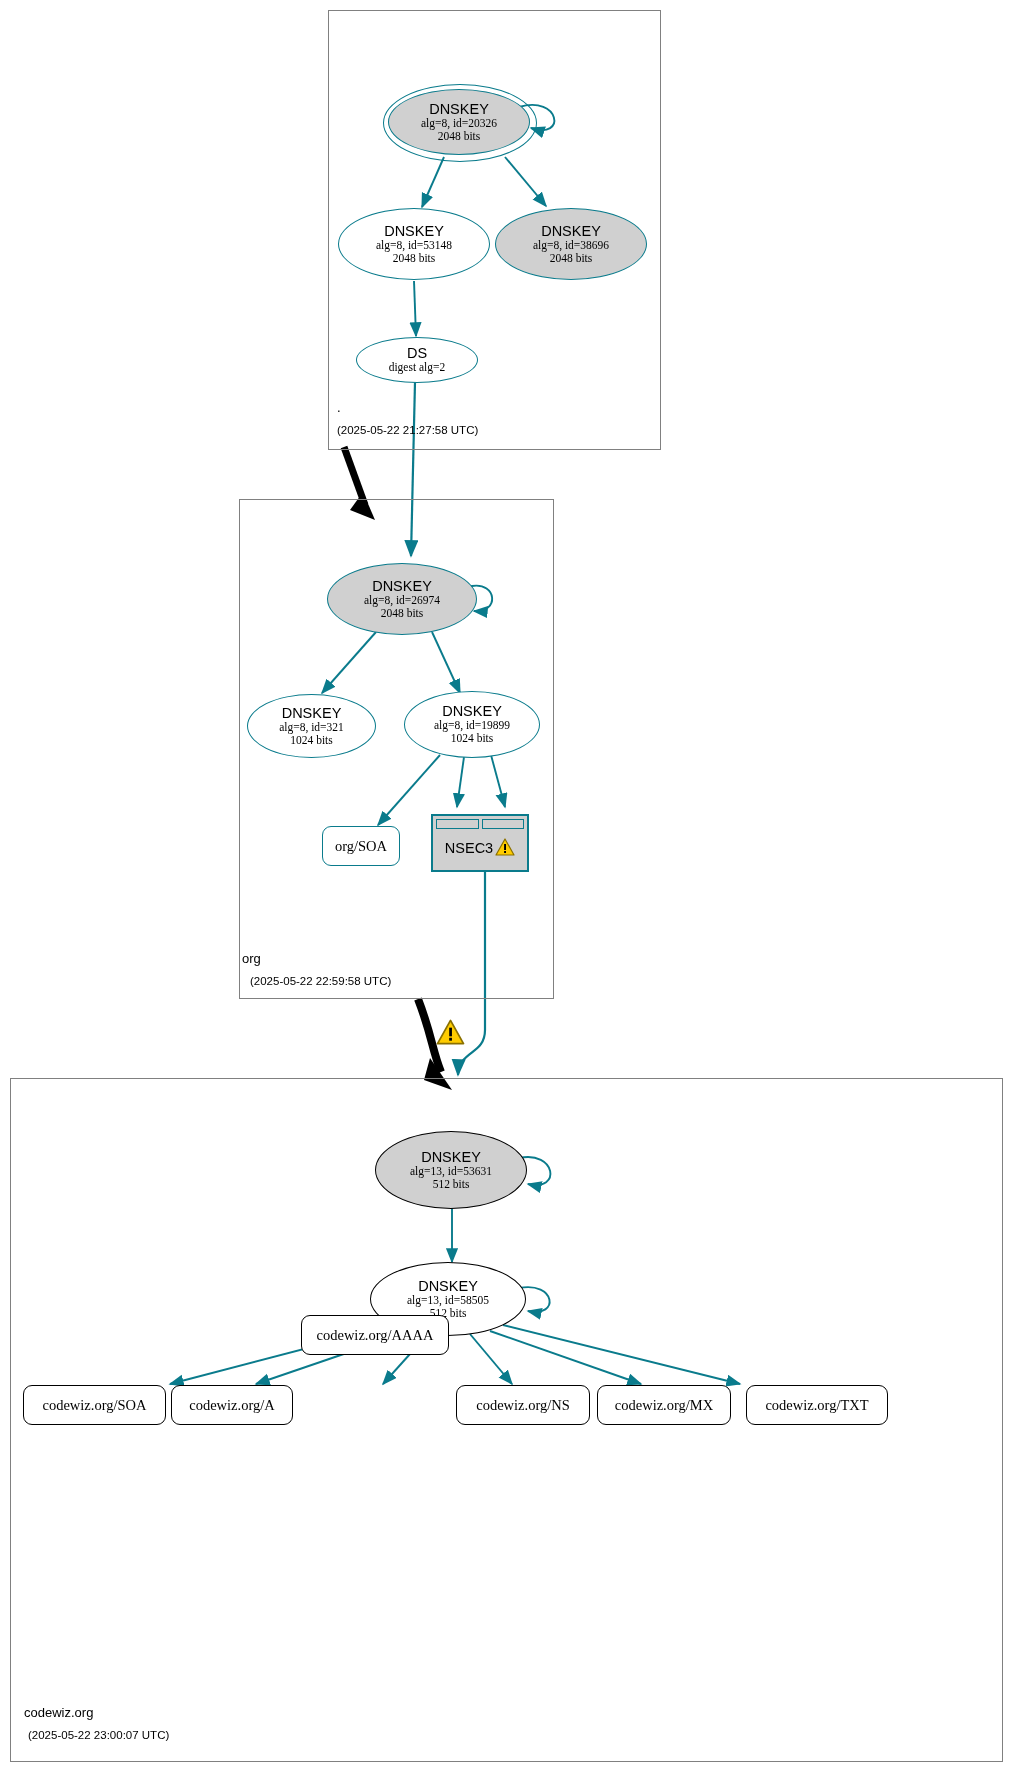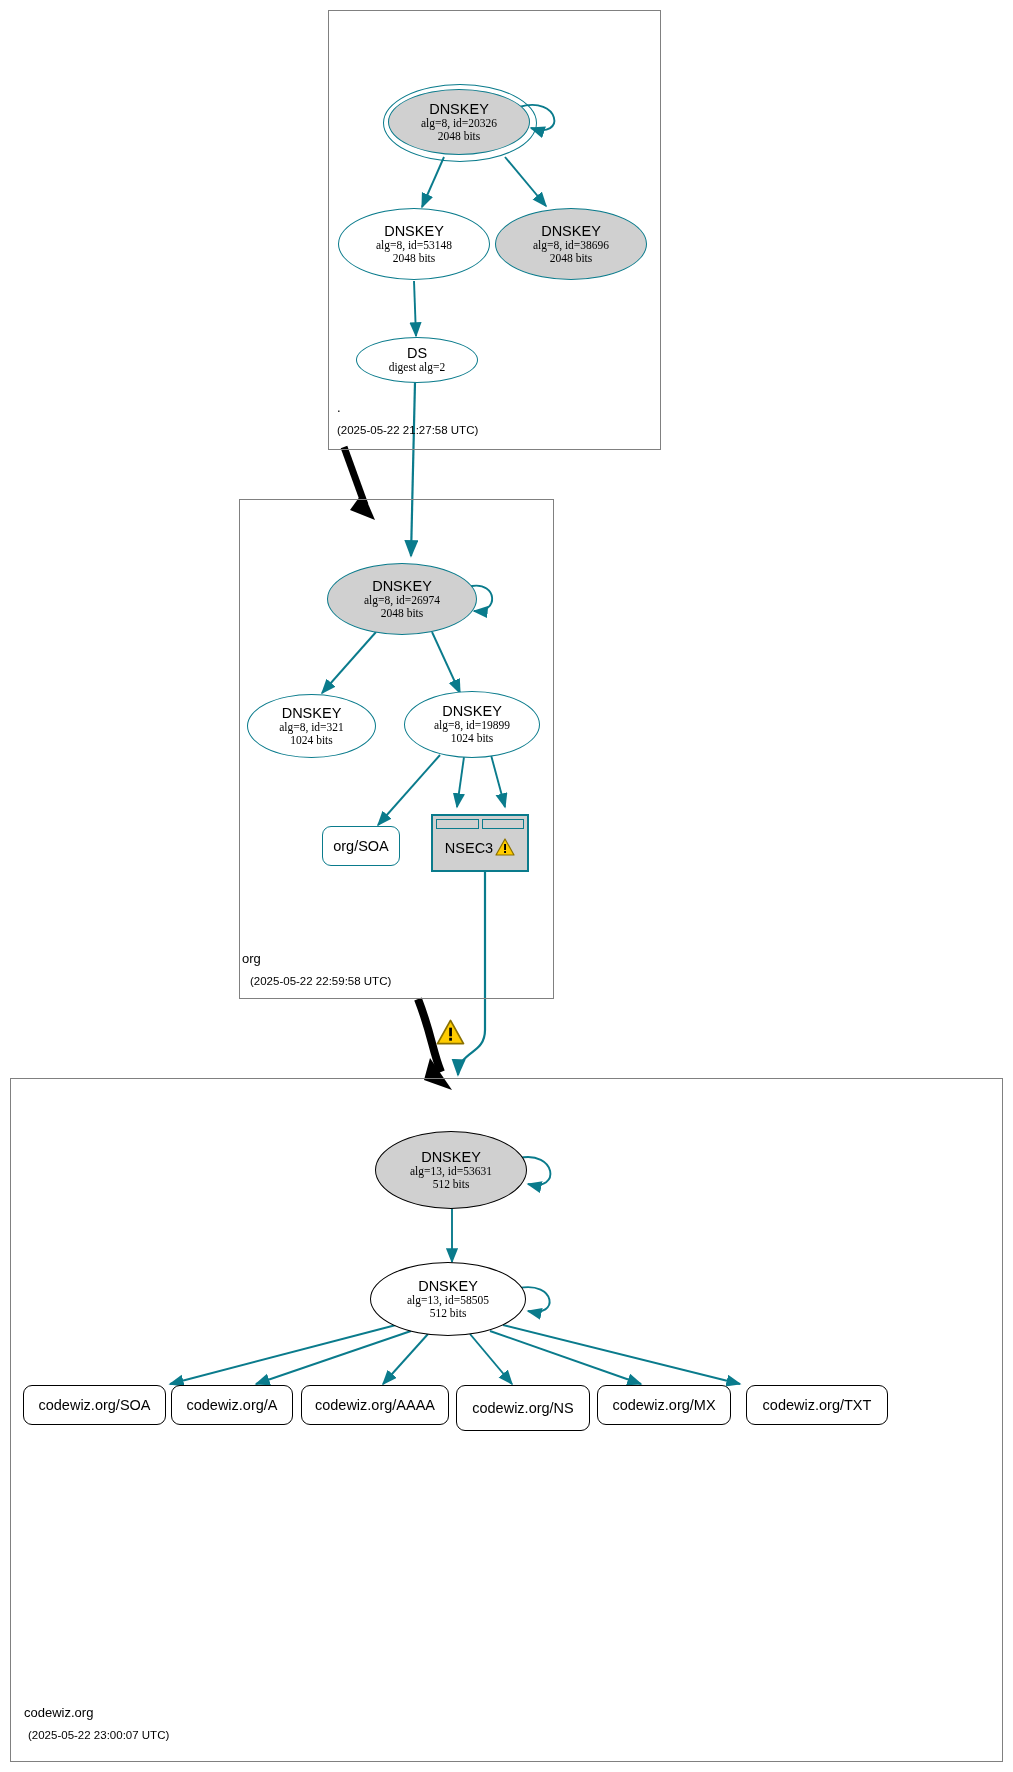--- a/index.html
+++ b/index.html
@@ -12,21 +12,21 @@
   svg.layer{position:absolute;left:0;top:0;width:1013px;height:1772px;pointer-events:none;}
   .node{position:absolute;display:flex;flex-direction:column;align-items:center;justify-content:center;text-align:center;box-sizing:border-box;}
   .ell{border-radius:50%;}
   .ell .t1{font-size:14.5px;line-height:1.05;color:#000;font-family:"Liberation Sans", sans-serif;}
   .ell .t2,.ell .t3{font-size:11.5px;line-height:1.12;color:#000;font-family:"Liberation Serif", serif;}
   .teal-stroke{border:1.6px solid #0a7b8c;}
   .black-stroke{border:1.7px solid #000000;}
   .fill-gray{background:#d0d0d0;}
   .fill-white{background:#ffffff;}
   .dbl-outer{position:absolute;border:1.6px solid #0a7b8c;border-radius:50%;background:transparent;}
-  .rrset{position:absolute;box-sizing:border-box;border:1.7px solid #0a7b8c;border-radius:9px;background:#ffffff;display:flex;align-items:center;justify-content:center;font-size:14.5px;color:#000;font-family:Liberation Sans, sans-serif;}
+  .rrset{position:absolute;box-sizing:border-box;border:1.7px solid #0a7b8c;border-radius:9px;background:#ffffff;display:flex;align-items:center;justify-content:center;font-size:14.5px;color:#000;font-family:Liberation Serif, serif;}
   .rrset.black{border-color:#000000;}
   .nsec-wrap{position:absolute;box-sizing:border-box;border:2px solid #0a7b8c;background:#d0d0d0;}
   .nsec-head{display:flex;height:13px;gap:3px;padding:3px 3px 0 3px;box-sizing:border-box;}
   .nsec-cell{flex:1;background:#d0d0d0;border:1.4px solid #0a7b8c;}
   .nsec-body{display:flex;align-items:center;justify-content:center;gap:2px;height:calc(100% - 16px);font-size:14.5px;color:#000;font-family:"Liberation Sans", sans-serif;}
   .warn{display:inline-block;}
   .warn-float{position:absolute;}
 </style>
 </head>
 <body>
@@ -175,18 +175,18 @@
   </div>
 
   <div class="node ell black-stroke fill-white" style="left:370px;top:1262px;width:156px;height:74px;">
     <div class="t1">DNSKEY</div>
     <div class="t2">alg=13, id=58505</div>
     <div class="t3">512 bits</div>
   </div>
 
   <div class="rrset black" style="left:23px;top:1385px;width:143px;height:40px;">codewiz.org/SOA</div>
   <div class="rrset black" style="left:171px;top:1385px;width:122px;height:40px;">codewiz.org/A</div>
-  <div class="rrset black" style="left:301px;top:1385px;width:148px;height:40px;">codewiz.org/AAAA</div>
-  <div class="rrset black" style="left:456px;top:1385px;width:134px;height:46px;">codewiz.org/NS</div>
+  <div class="rrset black" style="left:301px;top:1315px;width:148px;height:40px;">codewiz.org/AAAA</div>
+  <div class="rrset black" style="left:456px;top:1385px;width:134px;height:40px;">codewiz.org/NS</div>
   <div class="rrset black" style="left:597px;top:1385px;width:134px;height:40px;">codewiz.org/MX</div>
   <div class="rrset black" style="left:746px;top:1385px;width:142px;height:40px;">codewiz.org/TXT</div>
 
 </div>
 
 </body></html>

